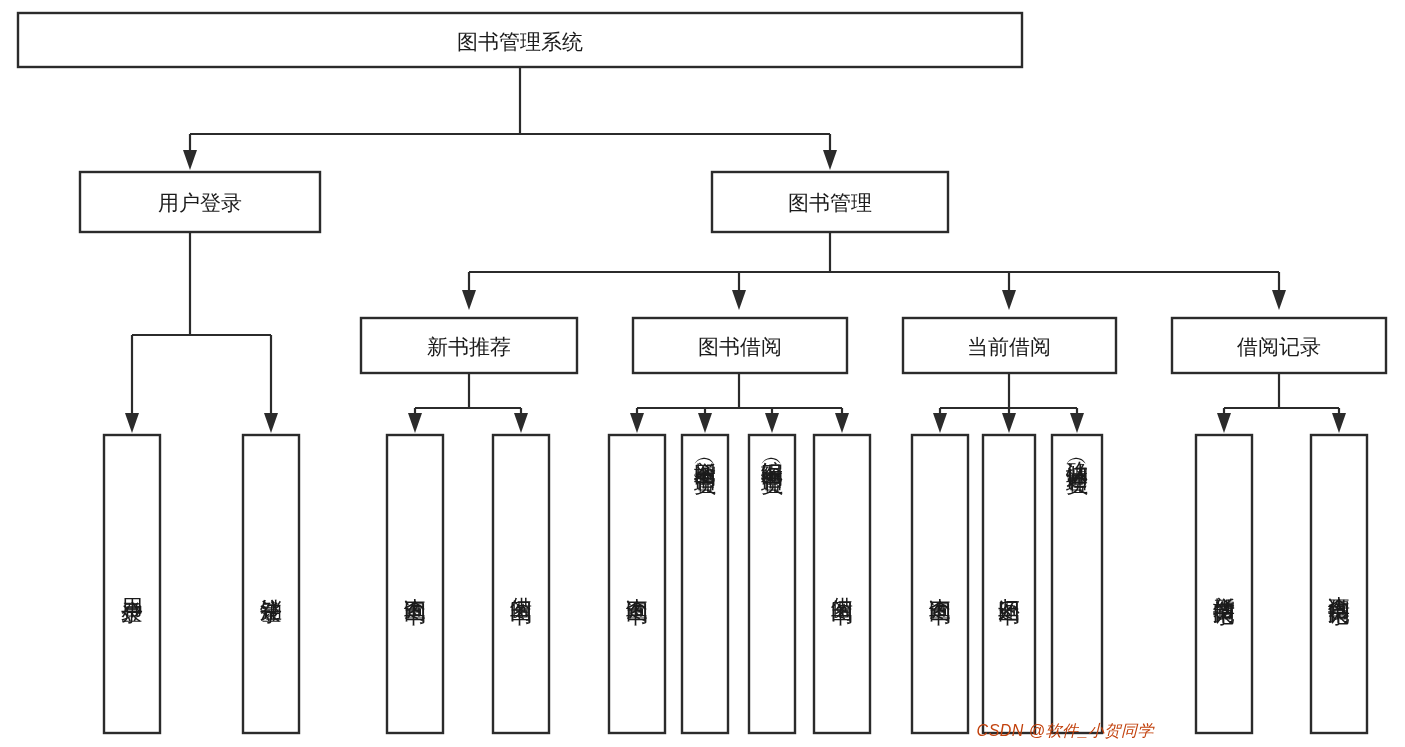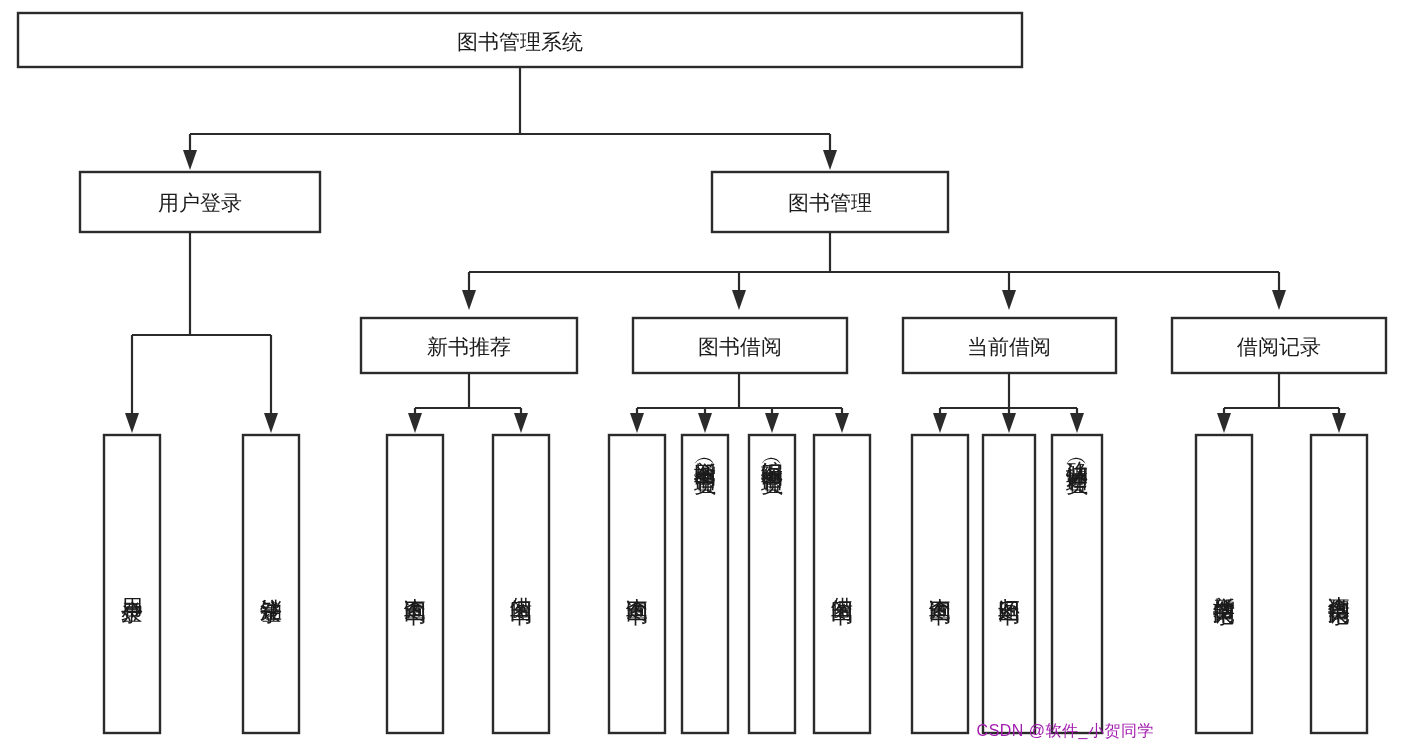--- a/index.html
+++ b/index.html
@@ -46,24 +46,25 @@
     font-size: 21px;
     text-anchor: middle;
     dominant-baseline: central;
   }
   .watermark {
     position: absolute;
     right: 8px;
     bottom: 5px;
     font-family: "Liberation Sans", "DejaVu Sans", sans-serif;
     font-size: 16px;
-    color: #a21caf;
+    color: #c2410c;
     letter-spacing: 0.5px;
     white-space: nowrap;
     user-select: none;
+    font-style: italic;
   }
 </style>
 </head>
 <body>
 
 <div id="diagram-root">
 
   <svg class="diagram" viewBox="0 0 1405 747" xmlns="http://www.w3.org/2000/svg">
 
     <defs>

